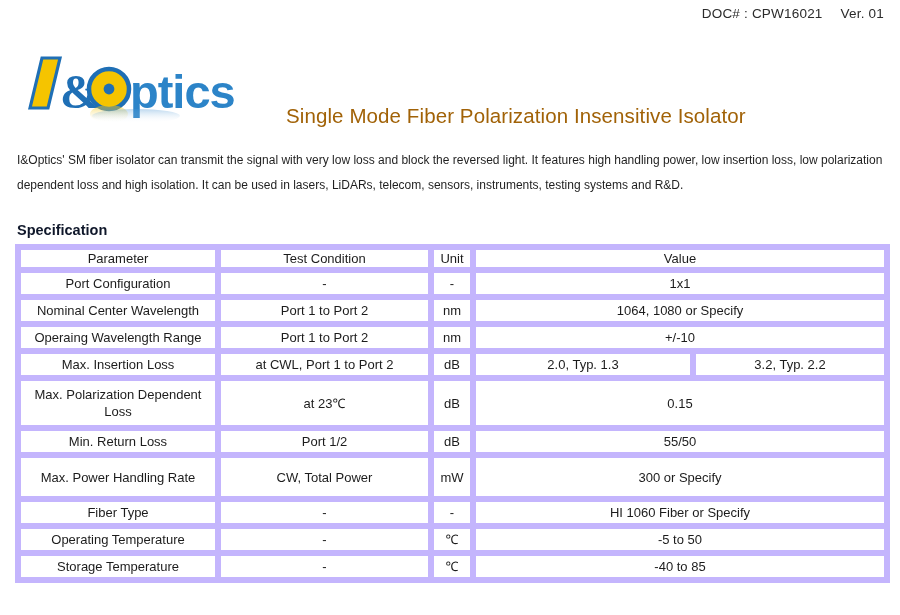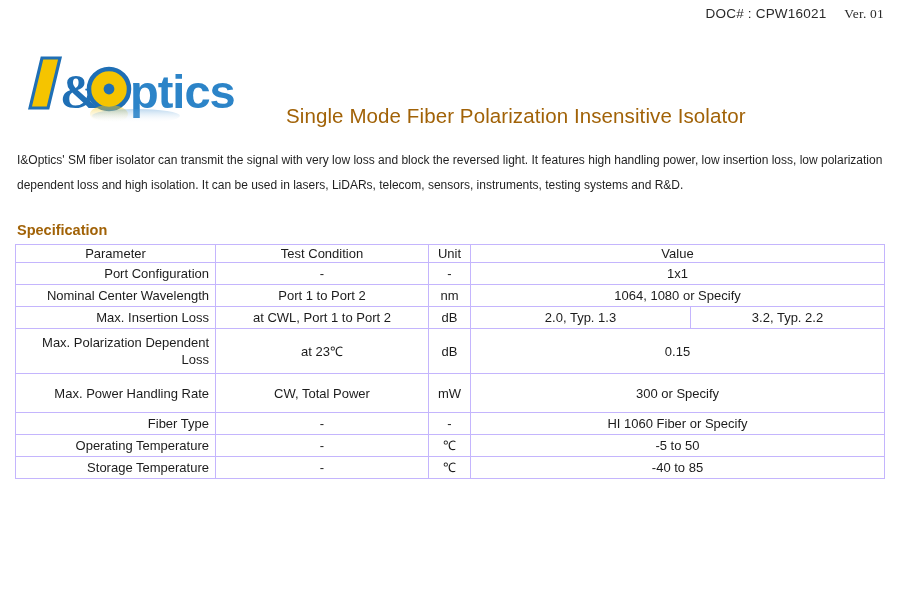--- a/index.html
+++ b/index.html
@@ -20,21 +20,21 @@
   
   .doc-header {
     position: absolute;
     top: 6px;
     right: 16px;
     font-size: 13.5px;
     color: #2b2b2b;
     letter-spacing: 0.2px;
     white-space: nowrap;
   }
-  .doc-header .doc-ver { margin-left: 18px; font-family: Liberation Serif, serif; }
+  .doc-header .doc-ver { margin-left: 18px; }
 
   
   .logo-block {
     position: absolute;
     left: 16px;
     top: 52px;
     width: 240px;
     height: 82px;
   }
   .logo-svg { display: block; }
@@ -62,55 +62,55 @@
     text-align: left;
   }
 
   
   .spec-heading {
     position: absolute;
     left: 17px;
     top: 222px;
     font-size: 14.5px;
     font-weight: bold;
-    color: #a16207;
+    color: #0f172a;
   }
 
   
   .spec-table-wrap {
     position: absolute;
     left: 15px;
     top: 244px;
     width: 869px;
   }
   table.spec {
     border-collapse: collapse;
     table-layout: fixed;
     width: 869px;
     font-size: 13px;
     color: #1c1c1c;
   }
   table.spec th,
   table.spec td {
-    border: 1px solid #c4b5fd;
+    border: 6px solid #c4b5fd;
     padding: 0 6px;
     vertical-align: middle;
     font-weight: normal;
     line-height: 17px;
   }
   table.spec th {
     text-align: center;
   }
   .col-param  { width: 200px; }
   .col-cond   { width: 213px; }
   .col-unit   { width: 42px;  }
   .col-val-a  { width: 220px; }
   .col-val-b  { width: 194px; }
 
-  td.param { text-align: right; padding-left: 5px; }
+  td.param { text-align: center; padding-left: 5px; }
   td.cond, td.unit, td.val { text-align: center; }
 
   tr.r-normal td { height: 21px; }
   tr.r-tall td   { height: 44px; }
   tr.r-mid td    { height: 38px; }
 </style>
 </head>
 <body>
 
 <div class="doc-header">
@@ -184,32 +184,44 @@
           <td class="unit">-</td>
           <td class="val" colspan="2">1x1</td>
         </tr>
         <tr class="r-normal">
           <td class="param">Nominal Center Wavelength</td>
           <td class="cond">Port 1 to Port 2</td>
           <td class="unit">nm</td>
           <td class="val" colspan="2">1064, 1080 or Specify</td>
         </tr>
         <tr class="r-normal">
+          <td class="param">Operaing Wavelength Range</td>
+          <td class="cond">Port 1 to Port 2</td>
+          <td class="unit">nm</td>
+          <td class="val" colspan="2">+/-10</td>
+        </tr>
+        <tr class="r-normal">
           <td class="param">Max. Insertion Loss</td>
           <td class="cond">at CWL, Port 1 to Port 2</td>
           <td class="unit">dB</td>
           <td class="val">2.0, Typ. 1.3</td>
           <td class="val">3.2, Typ. 2.2</td>
         </tr>
         <tr class="r-tall">
           <td class="param">Max. Polarization Dependent Loss</td>
           <td class="cond">at 23℃</td>
           <td class="unit">dB</td>
           <td class="val" colspan="2">0.15</td>
         </tr>
+        <tr class="r-normal">
+          <td class="param">Min. Return Loss</td>
+          <td class="cond">Port 1/2</td>
+          <td class="unit">dB</td>
+          <td class="val" colspan="2">55/50</td>
+        </tr>
         <tr class="r-mid">
           <td class="param">Max. Power Handling Rate</td>
           <td class="cond">CW, Total Power</td>
           <td class="unit">mW</td>
           <td class="val" colspan="2">300 or Specify</td>
         </tr>
         <tr class="r-normal">
           <td class="param">Fiber Type</td>
           <td class="cond">-</td>
           <td class="unit">-</td>

